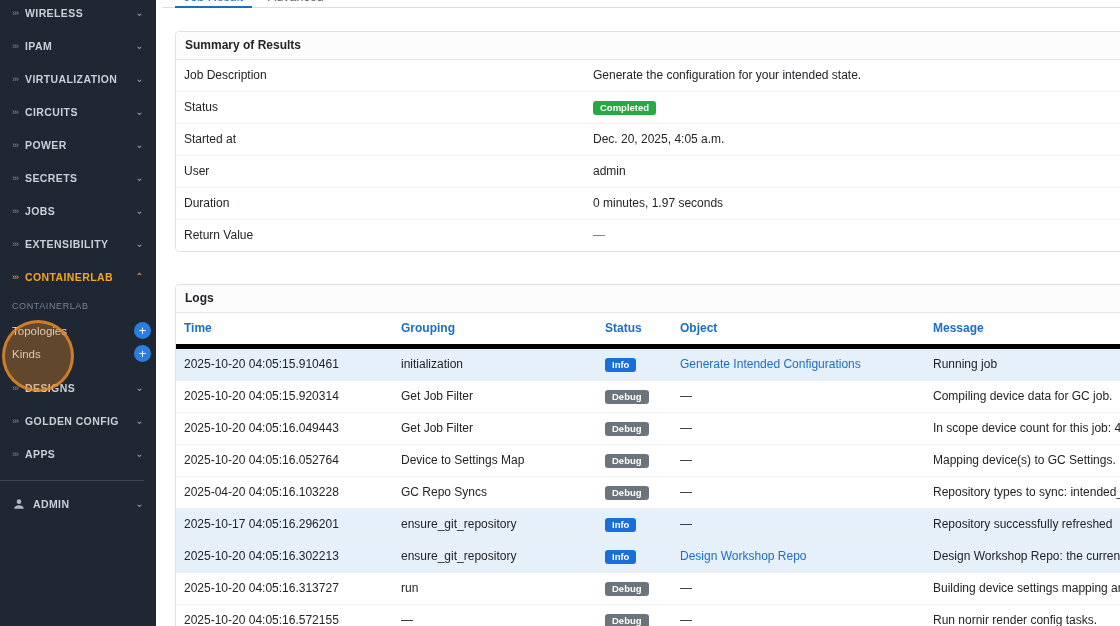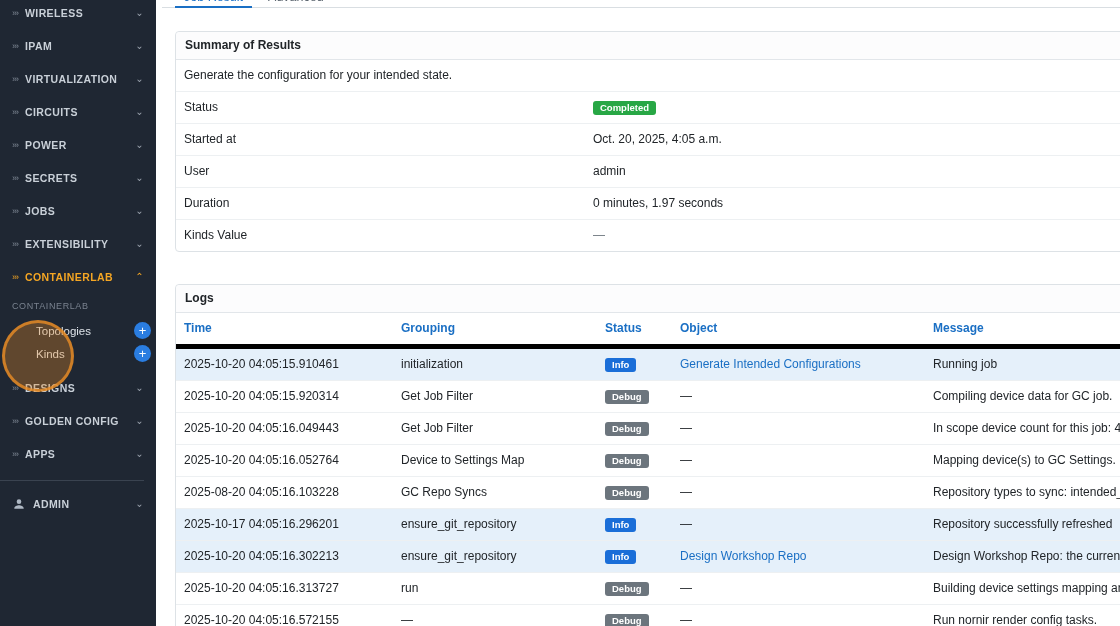--- a/index.html
+++ b/index.html
@@ -16,21 +16,21 @@
   .nav-item { display:flex; align-items:center; height:33px; padding:0 12px;
     color:#c9d0d8; font-size:10.5px; font-weight:bold; letter-spacing:.4px; cursor:pointer; }
   .nav-ico { color:#818b98; font-size:9px; margin-right:7px; letter-spacing:-1px; font-weight:normal; }
   .nav-ico::before { content:"›››"; }
   .nav-label { flex:1; white-space:nowrap; overflow:hidden; }
   .nav-caret { color:#9aa2ad; font-size:10px; font-weight:normal; }
   .nav-caret::before { content:"⌄"; }
   .nav-item.expanded .nav-caret::before { content:"⌃"; }
   .nav-item.active, .nav-item.active .nav-ico, .nav-item.active .nav-caret { color:var(--accent_orange,#f5a623); }
   .section-label { padding:8px 12px 4px; color:#79828f; font-size:9px; letter-spacing:.6px; }
-  .sub-list { margin:4px 0 6px;padding-left:24px; }
+  .sub-list { margin:4px 0 6px; }
   .sub-item { display:flex; align-items:center; height:23px; padding:0 5px 0 12px;
     color:#dde2e8; font-size:11.5px; cursor:pointer; }
   .sub-label { flex:1; }
   .add-btn { width:17px; height:17px; border-radius:50%; border:none; cursor:pointer;
     background:var(--add_button_blue,#2a7de1); color:#fff; display:flex;
     align-items:center; justify-content:center; font-size:13px; line-height:1; padding:0; }
   .plus-glyph::before { content:"+"; }
   .divider { border-top:1px solid #3a4350; margin:10px 12px 6px 0; }
   .admin-item { font-weight:bold; }
   .user-ico { display:flex; margin-right:7px; color:#aeb8c4; }
@@ -196,55 +196,56 @@
     <div class="tabbar">
       <div class="tab active">Job Result</div>
       <div class="tab">Advanced</div>
     </div>
 
     <div class="panel">
       <div class="panel-head">Summary of Results</div>
       <div>
 
           <div class="srow">
+            <div class="slabel">Job Description</div>
             <div class="svalue">
               <span>Generate the configuration for your intended state.</span>
             </div>
           </div>
 
           <div class="srow">
             <div class="slabel">Status</div>
             <div class="svalue">
               <span class="badge badge-success">Completed</span>
             </div>
           </div>
 
           <div class="srow">
             <div class="slabel">Started at</div>
             <div class="svalue">
-              <span>Oct. 20, 2025, 4:05 a.m.</span>
+              <span>Dec. 20, 2025, 4:05 a.m.</span>
             </div>
           </div>
 
           <div class="srow">
             <div class="slabel">User</div>
             <div class="svalue">
               <span>admin</span>
             </div>
           </div>
 
           <div class="srow">
             <div class="slabel">Duration</div>
             <div class="svalue">
               <span>0 minutes, 1.97 seconds</span>
             </div>
           </div>
 
           <div class="srow">
-            <div class="slabel">Kinds Value</div>
+            <div class="slabel">Return Value</div>
             <div class="svalue">
               <span class="muted">—</span>
             </div>
           </div>
         </div>
     </div>
 
     <div class="panel logs-panel">
       <div class="panel-head">Logs</div>
       <table>
@@ -308,21 +309,21 @@
               <td>
                 <span class="badge lvl-debug">Debug</span>
               </td>
               <td>
                 <span>—</span>
               </td>
               <td>Mapping device(s) to GC Settings.</td>
             </tr>
 
             <tr>
-              <td>2025-08-20 04:05:16.103228</td>
+              <td>2025-04-20 04:05:16.103228</td>
               <td>GC Repo Syncs</td>
               <td>
                 <span class="badge lvl-debug">Debug</span>
               </td>
               <td>
                 <span>—</span>
               </td>
               <td>Repository types to sync: intended_repository</td>
             </tr>
 

